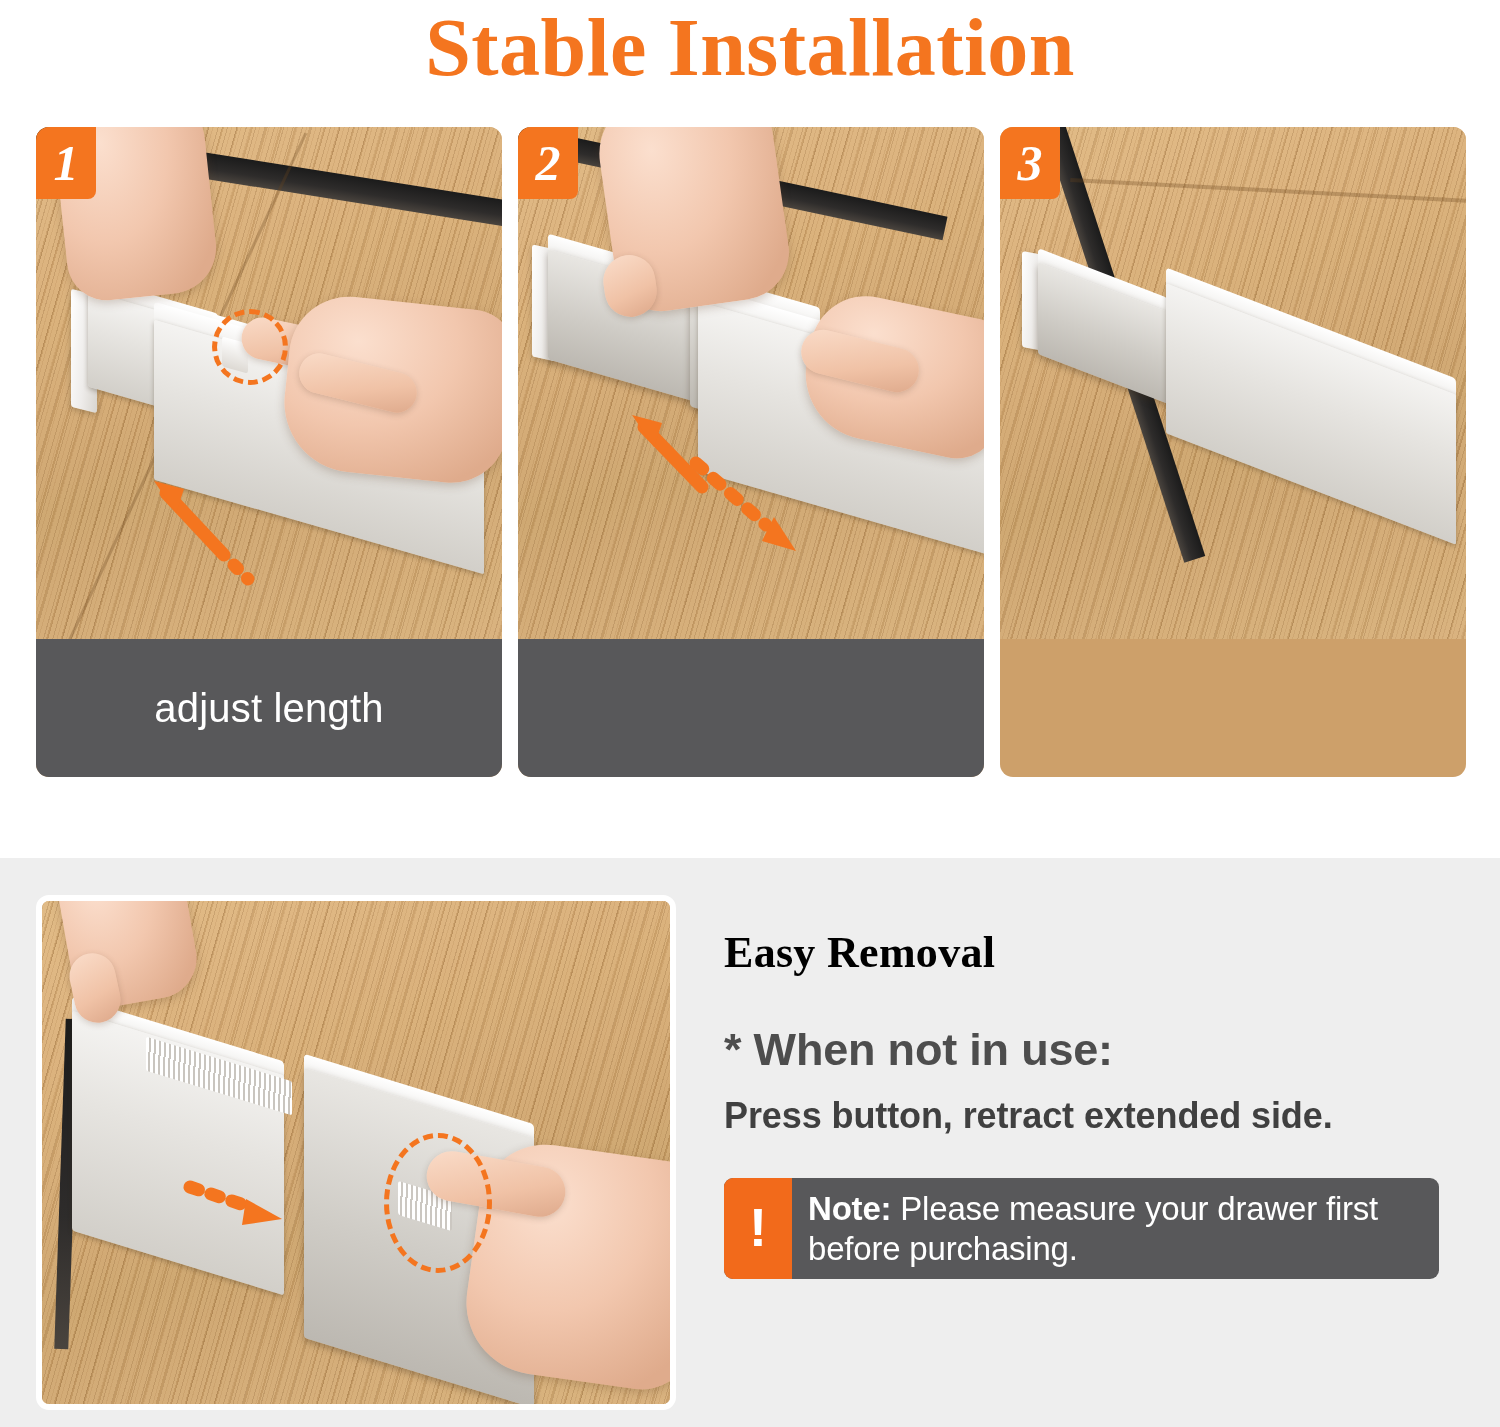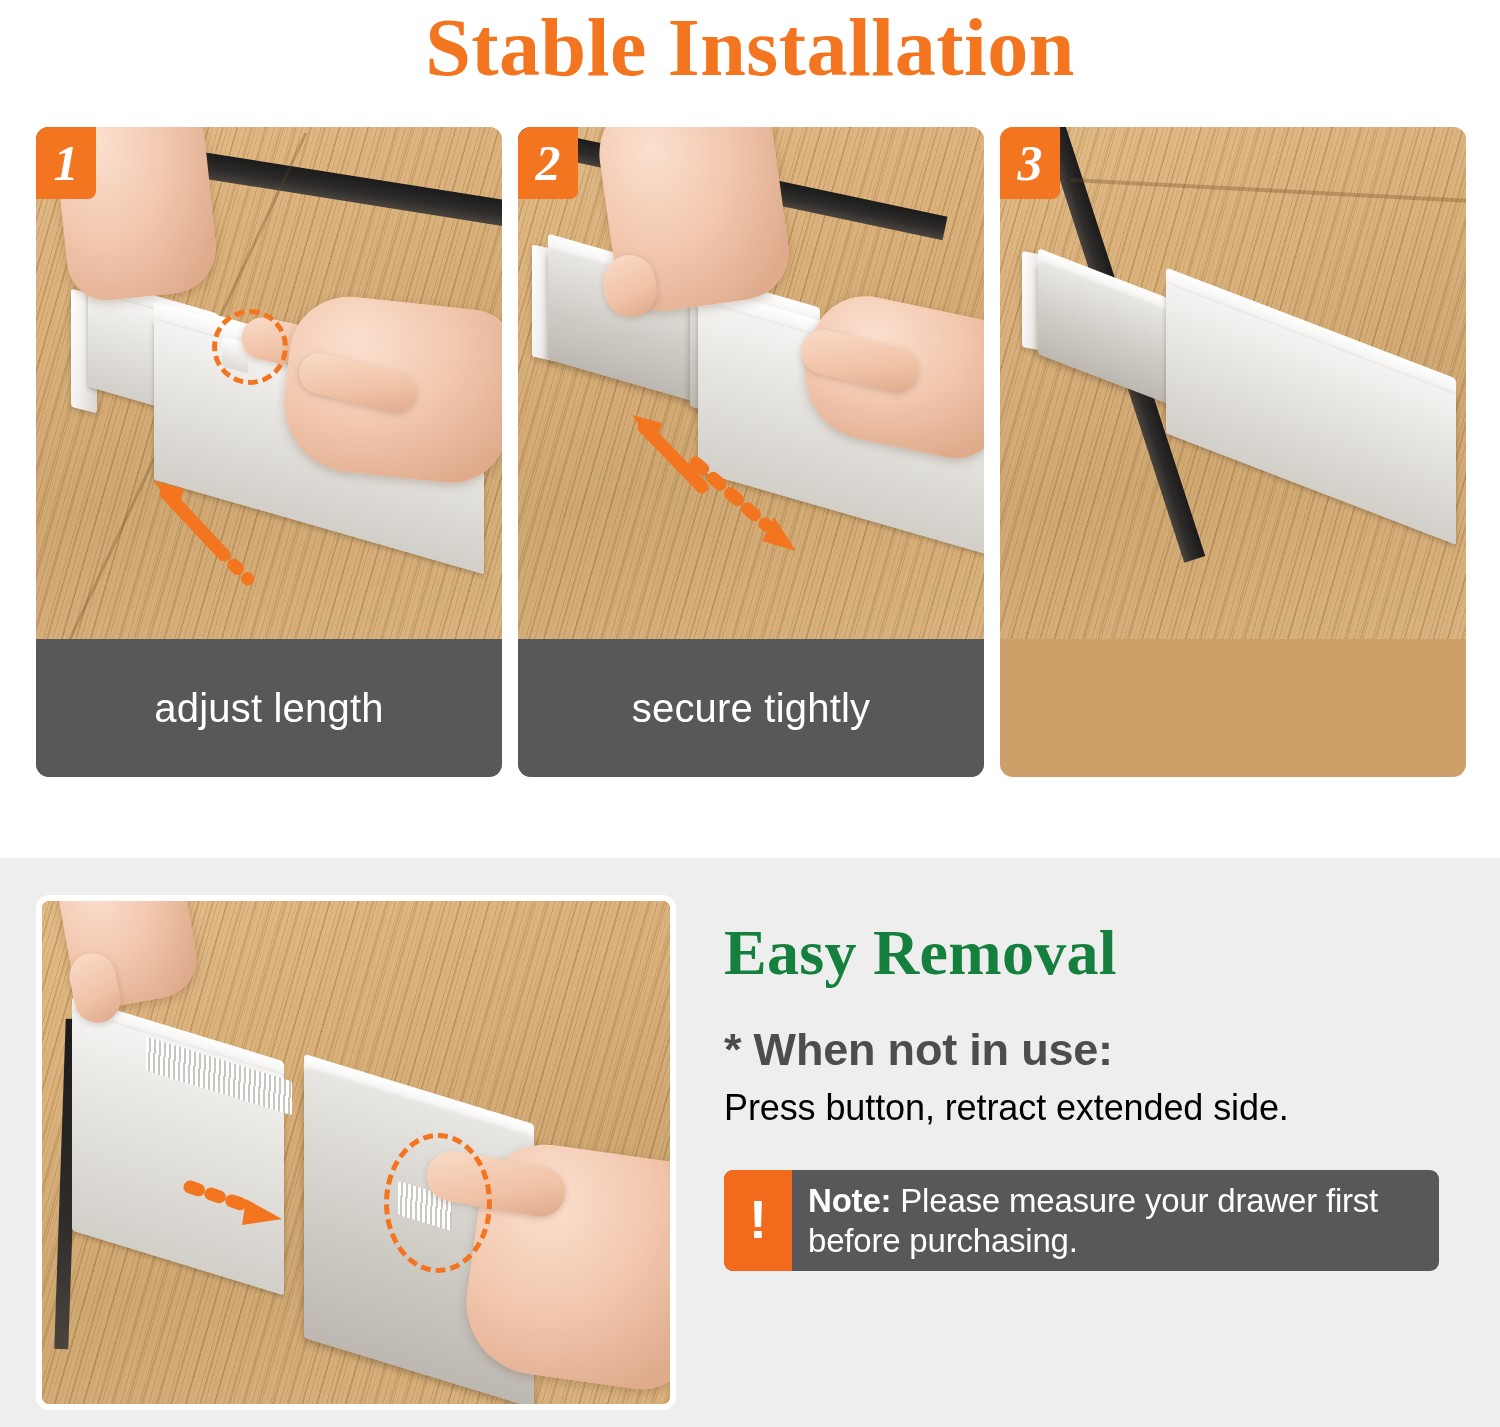--- a/index.html
+++ b/index.html
@@ -159,39 +159,39 @@
   }
   .bottom-inner { position: absolute; inset: 0; overflow: hidden; }
 
   .right-col {
     position: absolute; left: 724px; top: 56px;
     width: 740px;
   }
   .sub-title {
     font-family: "Liberation Serif", "DejaVu Serif", serif;
     font-weight: bold;
-    font-size: 64px;
+    font-size: 44px;
     line-height: 78px;
-    color: #15803d;
+    color: #000000;
     letter-spacing: 0.3px;
   }
   .lead {
     margin-top: 31px;
     font-size: 45px;
     line-height: 54px;
     font-weight: bold;
     color: #4d4d4d;
     letter-spacing: -0.2px;
   }
   .lead-sub {
-    margin-top: 8px;
+    margin-top: 16px;
     font-size: 36px;
     line-height: 45px;
-    font-weight: 400;
-    color: #000000;
+    font-weight: 700;
+    color: #404040;
     letter-spacing: -0.1px;
   }
   .note-box {
     position: relative;
     margin-top: 40px;
     width: 715px; height: 101px;
     background: #58585a;
     border-radius: 9px;
     overflow: hidden;
     display: flex;
@@ -300,21 +300,20 @@
           <svg class="arrow-svg" style="left:170px;top:326px;" width="180" height="130" viewBox="0 0 180 130">
             <g stroke="#F4751F" fill="none" stroke-linecap="round">
               <line x1="8" y1="10" x2="78" y2="72" stroke-width="13" stroke-dasharray="9 14"></line>
               <polygon points="108,98 74,88 86,64" fill="#F4751F" stroke="none"></polygon>
             </g>
           </svg>
         </div>
         <div class="badge">2</div>
         <div class="caption">
           <div>
-            <span>secure tightly</span>
           </div>
         </div>
       </div>
 
       <div class="step-card">
         <div class="photo">
           <div class="wood"></div>
           <div class="rail" style="left:60px;top:-18px;width:470px;height:22px;transform:rotate(72deg);transform-origin:left top;"></div>
           <div class="wood-seam" style="left:70px;top:62px;width:420px;height:4px;transform:rotate(3deg);"></div>
 

